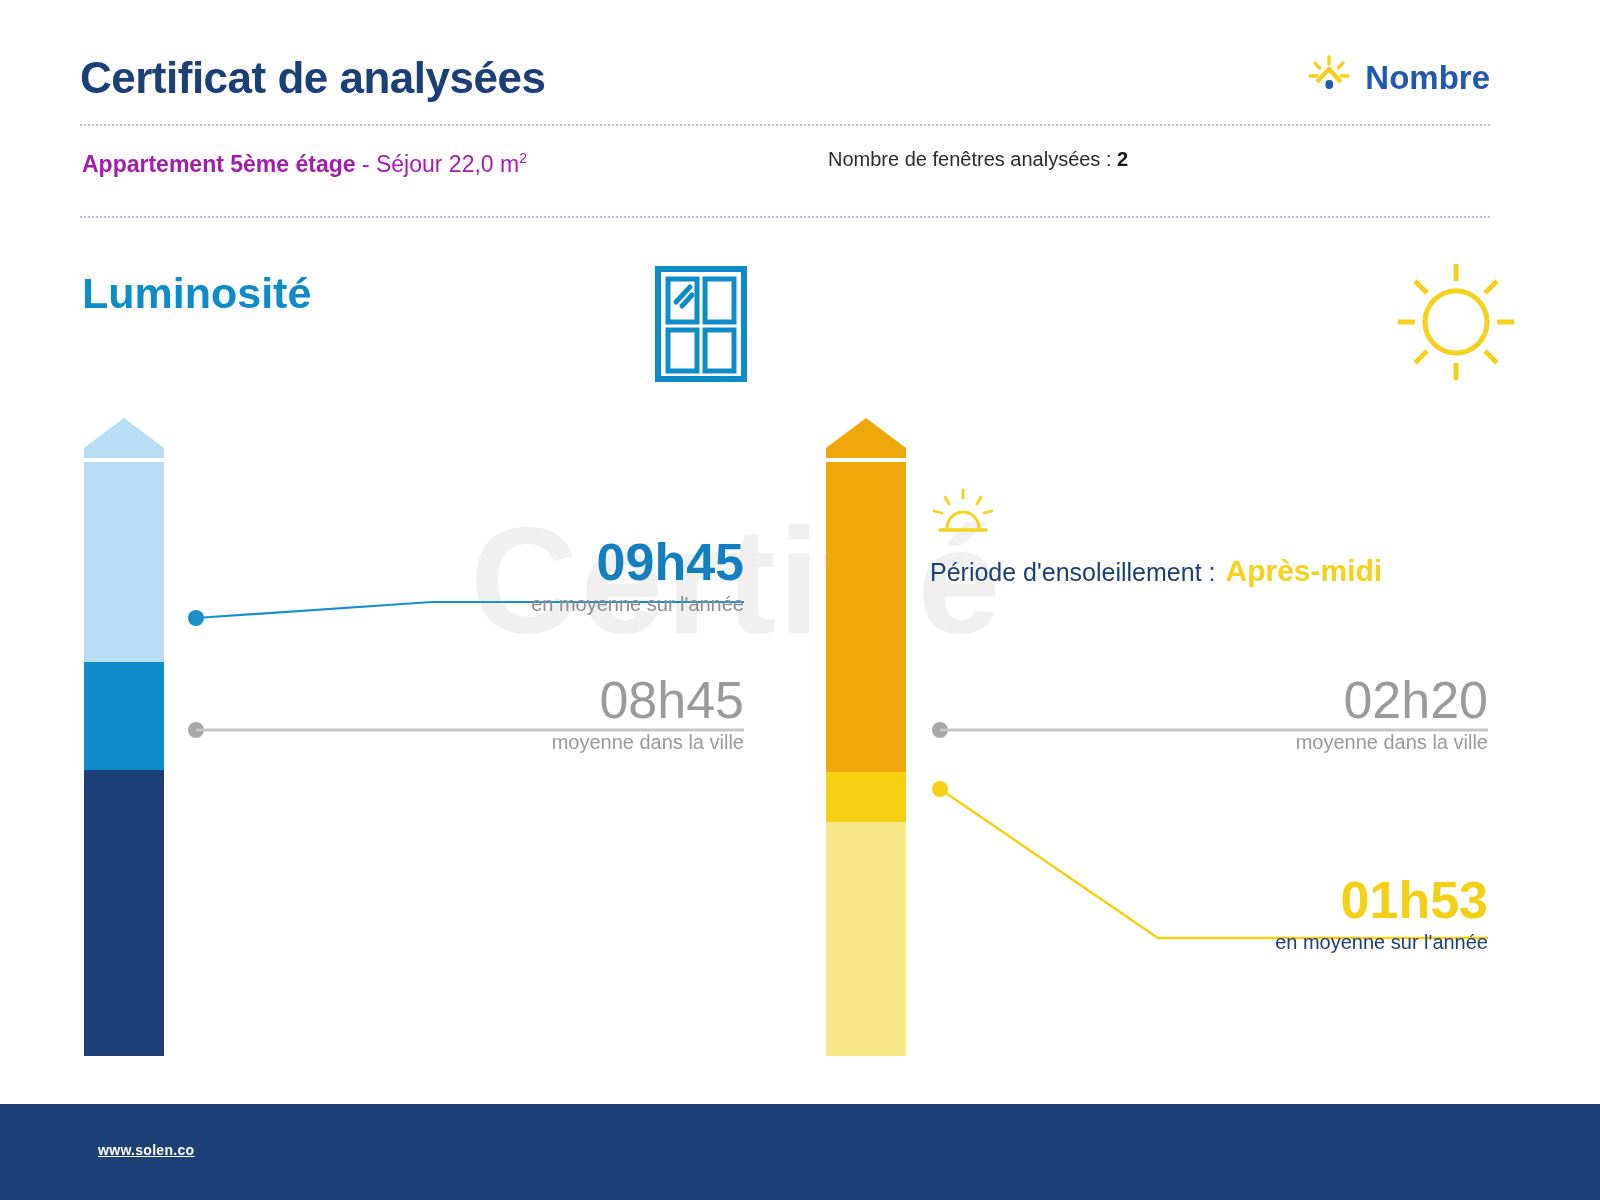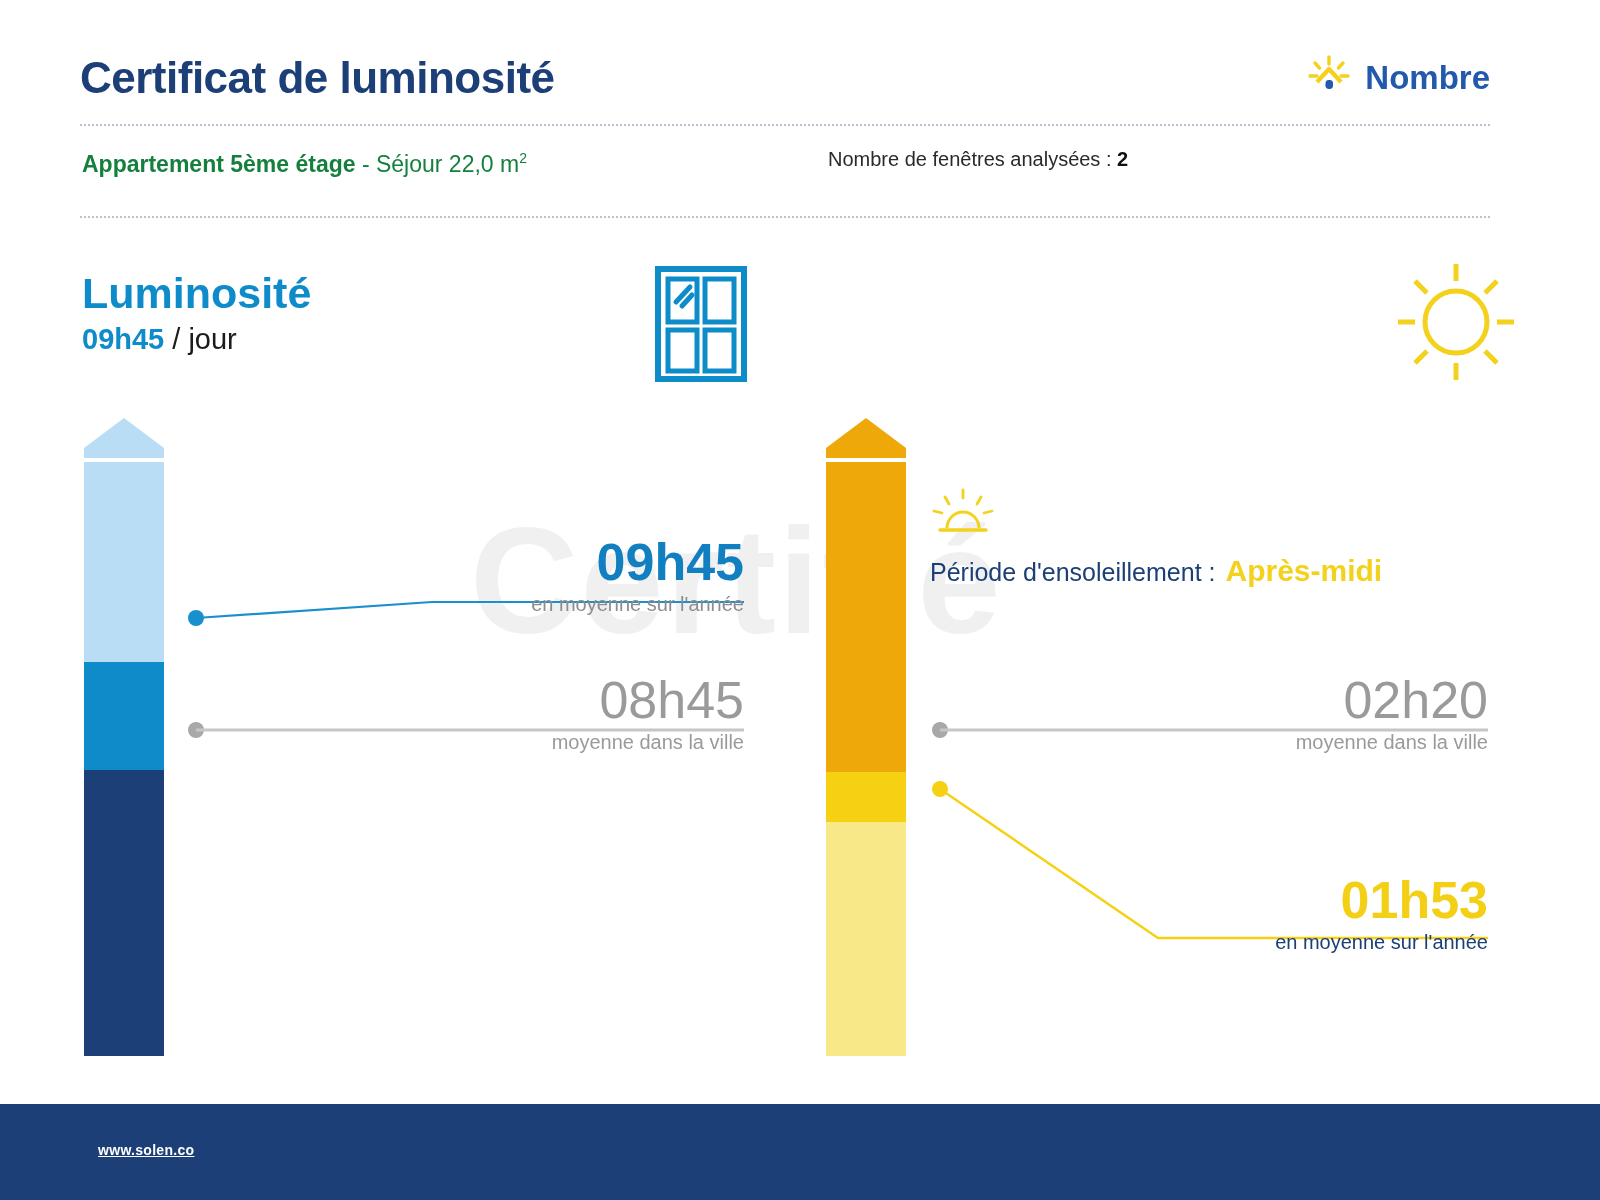--- a/index.html
+++ b/index.html
@@ -56,21 +56,21 @@
     border-top: 2px dotted #b9c2cf;
   }
   .rule-1 { top: 124px; }
   .rule-2 { top: 216px; }
 
   
   .subinfo {
     position: absolute;
     left: 82px; top: 150px;
     font-size: 23px;
-    color: #15803d;
+    color: #a21caf;
     white-space: nowrap;
   }
   .subinfo b { font-weight: bold; }
   .subinfo sup { font-size: 14px; vertical-align: super; }
 
   .counts {
     position: absolute;
     left: 828px; top: 146px;
     font-size: 20px;
     line-height: 27px;
@@ -207,21 +207,21 @@
     color: #ffffff;
     letter-spacing: 0.3px;
   }
 </style>
 </head>
 <body>
 
 <div class="page">
 
   <div class="header">
-    <div class="doc-title">Certificat de luminosité</div>
+    <div class="doc-title">Certificat de analysées</div>
     <div class="brand">
       <span>
         <svg width="44" height="44" viewBox="0 0 44 44">
           <g stroke="#f4d11c" stroke-width="3.4" stroke-linecap="round">
             <line x1="22" y1="3" x2="22" y2="10"></line>
             <line x1="8" y1="9" x2="12.5" y2="14"></line>
             <line x1="36" y1="9" x2="31.5" y2="14"></line>
             <line x1="3" y1="22" x2="10" y2="22"></line>
             <line x1="41" y1="22" x2="34" y2="22"></line>
           </g>
@@ -243,24 +243,20 @@
     <div>
       <span>Nombre de fenêtres analysées :</span>
       <b>2</b>
     </div>
   </div>
 
   <div class="rule rule-2"></div>
 
   <div class="sect-head lum-head">
     <div class="sect-title">Luminosité</div>
-    <div class="sect-sub">
-      <span class="val">09h45</span>
-      <span>/ jour</span>
-    </div>
   </div>
 
   <div class="icon-window">
     <svg width="92" height="116" viewBox="0 0 92 116">
       <rect x="3" y="3" width="86" height="110" fill="none" stroke="#0e8bc9" stroke-width="6"></rect>
       <rect x="13" y="13" width="29" height="43" fill="none" stroke="#0e8bc9" stroke-width="5"></rect>
       <rect x="50" y="13" width="29" height="43" fill="none" stroke="#0e8bc9" stroke-width="5"></rect>
       <rect x="13" y="64" width="29" height="41" fill="none" stroke="#0e8bc9" stroke-width="5"></rect>
       <rect x="50" y="64" width="29" height="41" fill="none" stroke="#0e8bc9" stroke-width="5"></rect>
       <line x1="21" y1="36" x2="35" y2="21" stroke="#0e8bc9" stroke-width="5" stroke-linecap="round"></line>

